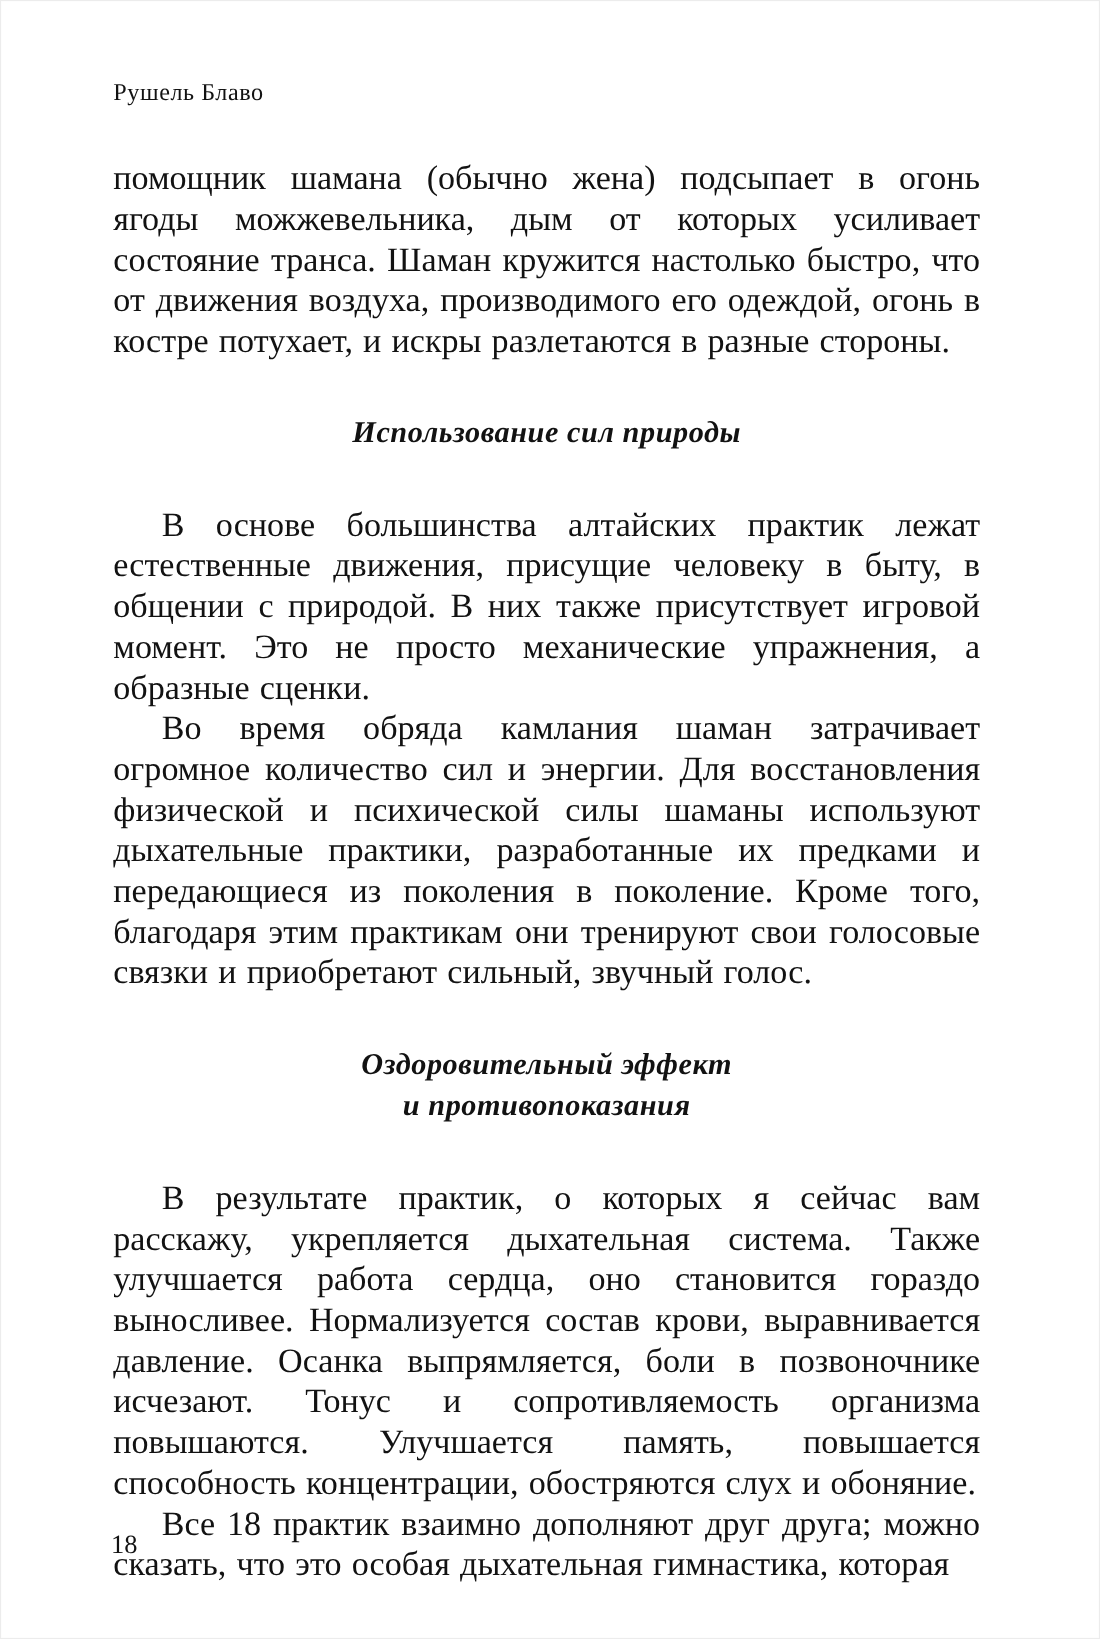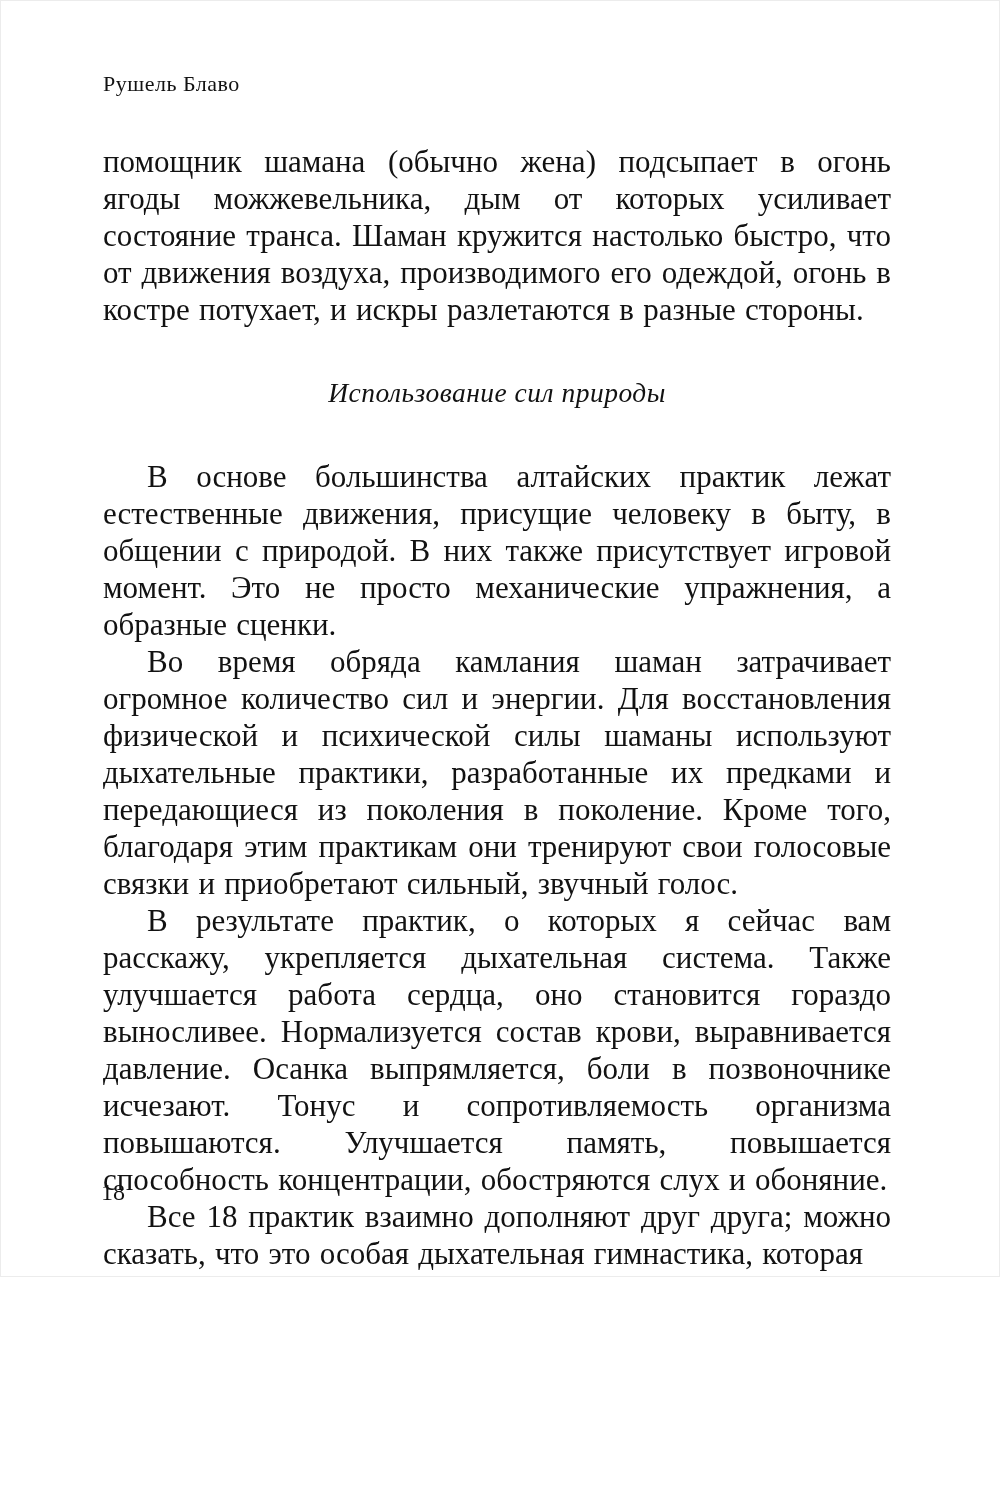--- a/index.html
+++ b/index.html
@@ -3,21 +3,21 @@
 <meta charset="utf-8">
 <style>
   html, body {
     margin: 0;
     padding: 0;
     background: #ffffff;
   }
   .page {
     position: relative;
     width: 1000px;
-    height: 1277px;
+    height: 1490px;
     margin: 0 auto;
     background: #ffffff;
     box-sizing: border-box;
     padding: 70px 108px 0 102px;
     font-family: "Liberation Serif", "DejaVu Serif", serif;
     color: #121212;
     border: 1px solid #ececec;
     overflow: hidden;
   }
   .running-header {
@@ -36,21 +36,21 @@
     text-indent: 44px;
     word-spacing: 1.5px;
     hyphens: auto;
   }
   .para.no-indent {
     text-indent: 0;
   }
   .section-heading {
     font-size: 27.5px;
     line-height: 38px;
-    font-weight: normal;
+    font-weight: bold;
     font-style: italic;
     text-align: center;
     margin: 46px 0 46px 0;
     white-space: pre-line;
     letter-spacing: 0.5px;
   }
   .page-number {
     position: absolute;
     left: 100px;
     bottom: 72px;
@@ -66,20 +66,22 @@
   <div class="running-header">Рушель Блаво</div>
 
   <p class="para no-indent">помощник шамана (обычно жена) подсыпает в огонь ягоды можжевельника, дым от которых усиливает состояние транса. Шаман кружится настолько быстро, что от движения воздуха, производимого его одеждой, огонь в костре потухает, и искры разлетаются в разные стороны.</p>
 
   <h2 class="section-heading">Использование сил природы</h2>
 
   <p class="para">В основе большинства алтайских практик лежат естественные движения, присущие человеку в быту, в общении с природой. В них также присутствует игровой момент. Это не просто механические упражнения, а образные сценки.</p>
 
   <p class="para">Во время обряда камлания шаман затрачивает огромное количество сил и энергии. Для восстановления физической и психической силы шаманы используют дыхательные практики, разработанные их предками и передающиеся из поколения в поколение. Кроме того, благодаря этим практикам они тренируют свои голосовые связки и приобретают сильный, звучный голос.</p>
 
+  <h2 class="section-heading">Оздоровительный эффект
+и противопоказания</h2>
 
   <p class="para">В результате практик, о которых я сейчас вам расскажу, укрепляется дыхательная система. Также улучшается работа сердца, оно становится гораздо выносливее. Нормализуется состав крови, выравнивается давление. Осанка выпрямляется, боли в позвоночнике исчезают. Тонус и сопротивляемость организма повышаются. Улучшается память, повышается способность концентрации, обостряются слух и обоняние.</p>
 
   <p class="para">Все 18 практик взаимно дополняют друг друга; можно сказать, что это особая дыхательная гимнастика, которая</p>
 
   <div class="page-number">18</div>
 
 </div>
 
 </body></html>

